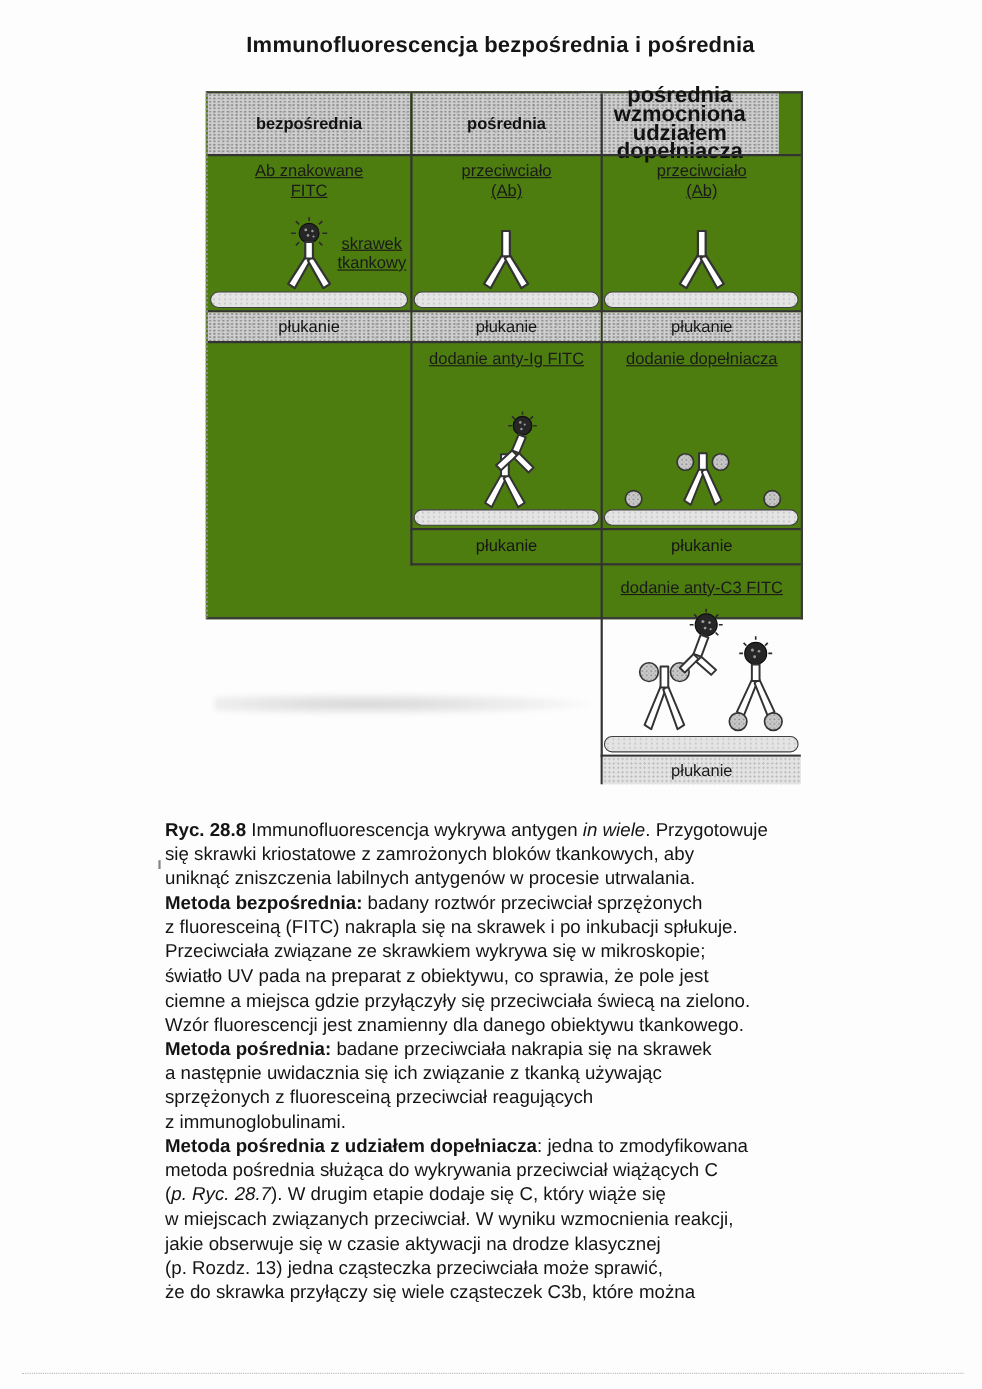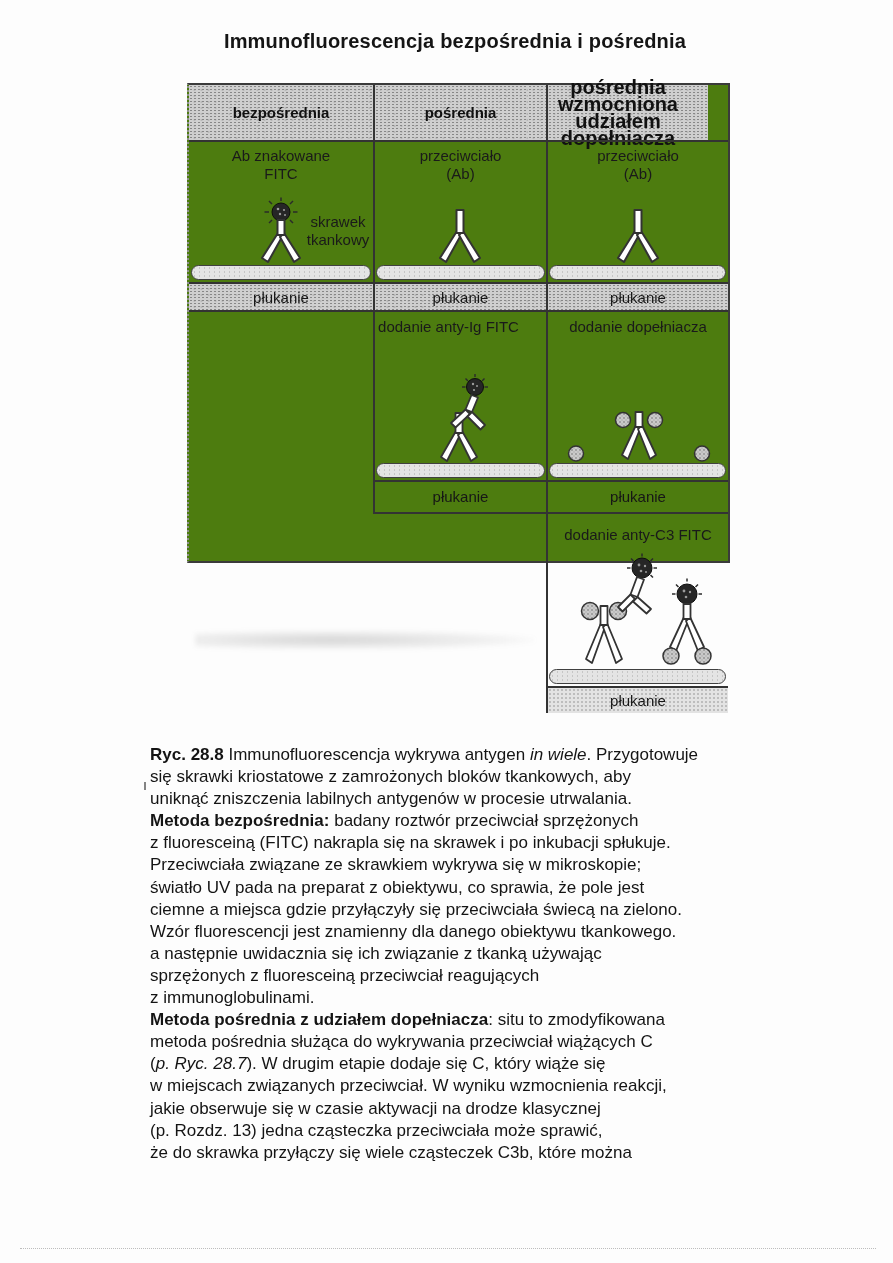--- a/index.html
+++ b/index.html
@@ -34,21 +34,21 @@
     background-size:4px 4px;
   }
   .hdr{
     display:flex;align-items:center;justify-content:center;text-align:center;
     font-weight:bold;font-size:15px;line-height:17px;color:#111;
     white-space:pre-line;
   }
   .hline{height:2px;background:#333;}
   .vline{width:2px;background:#333;}
   .cell-label{
-    text-align:center;font-size:15px;line-height:18px;white-space:pre-line;color:#1a1a1a;
+    text-align:center;font-size:15px;line-height:18px;white-space:pre-line;color:#1a1a1a;text-decoration:underline;
   }
   .wash{
     display:flex;align-items:center;justify-content:center;
     font-size:15px;color:#161616;
   }
   .strip{
     height:15px;background-color:#e4e4e4;
     border:1.5px solid #404040;border-radius:8px;
     background-image:radial-gradient(circle,#c6c6c6 .8px,transparent 1px);
     background-size:5px 4px;box-sizing:border-box;
@@ -141,21 +141,21 @@
     </svg>
 
     <div class="abs strip" style="left:2px;top:180px;width:180px"></div>
     <div class="abs strip" style="left:187px;top:180px;width:169px"></div>
     <div class="abs strip" style="left:360px;top:180px;width:177px"></div>
 
     <div class="abs wash stipple" style="left:0;top:199px;width:184px;height:26px">płukanie</div>
     <div class="abs wash stipple" style="left:186px;top:199px;width:171px;height:26px">płukanie</div>
     <div class="abs wash stipple" style="left:359px;top:199px;width:180px;height:26px">płukanie</div>
 
-    <div class="abs cell-label" style="left:174px;top:233px;width:171px">dodanie anty-Ig FITC</div>
+    <div class="abs cell-label" style="left:186px;top:233px;width:171px">dodanie anty-Ig FITC</div>
     <div class="abs cell-label" style="left:359px;top:233px;width:180px">dodanie dopełniacza</div>
 
     <svg class="abs" style="left:228px;top:288px" width="95" height="89" viewBox="0 0 95 89">
       <g stroke="#2a2a2a" stroke-width="1.4">
         <line x1="58" y1="4" x2="58" y2="1"></line>
           <line x1="51" y1="8" x2="48.5" y2="5.5"></line>
         <line x1="65" y1="8" x2="67.5" y2="5.5"></line>
           <line x1="48.5" y1="14" x2="45" y2="14"></line>
         <line x1="67.5" y1="14" x2="71" y2="14"></line>
       </g>
@@ -277,24 +277,25 @@
   <div class="abs caption">
       <div class="cap-line"><span class="seg-b">Ryc. 28.8</span><span class="seg-n"> Immunofluorescencja wykrywa antygen </span><span class="seg-i">in wiele</span><span class="seg-n">. Przygotowuje</span></div>
       <div class="cap-line"><span class="seg-n">się skrawki kriostatowe z zamrożonych bloków tkankowych, aby</span></div>
       <div class="cap-line"><span class="seg-n">uniknąć zniszczenia labilnych antygenów w procesie utrwalania.</span></div>
       <div class="cap-line"><span class="seg-b">Metoda bezpośrednia:</span><span class="seg-n"> badany roztwór przeciwciał sprzężonych</span></div>
       <div class="cap-line"><span class="seg-n">z fluoresceiną (FITC) nakrapla się na skrawek i po inkubacji spłukuje.</span></div>
       <div class="cap-line"><span class="seg-n">Przeciwciała związane ze skrawkiem wykrywa się w mikroskopie;</span></div>
       <div class="cap-line"><span class="seg-n">światło UV pada na preparat z obiektywu, co sprawia, że pole jest</span></div>
       <div class="cap-line"><span class="seg-n">ciemne a miejsca gdzie przyłączyły się przeciwciała świecą na zielono.</span></div>
       <div class="cap-line"><span class="seg-n">Wzór fluorescencji jest znamienny dla danego obiektywu tkankowego.</span></div>
+      <div class="cap-line"><span class="seg-b">Metoda pośrednia:</span><span class="seg-n"> badane przeciwciała nakrapia się na skrawek</span></div>
       <div class="cap-line"><span class="seg-n">a następnie uwidacznia się ich związanie z tkanką używając</span></div>
       <div class="cap-line"><span class="seg-n">sprzężonych z fluoresceiną przeciwciał reagujących</span></div>
       <div class="cap-line"><span class="seg-n">z immunoglobulinami.</span></div>
-      <div class="cap-line"><span class="seg-b">Metoda pośrednia z udziałem dopełniacza</span><span class="seg-n">: situ to zmodyfikowana</span></div>
+      <div class="cap-line"><span class="seg-b">Metoda pośrednia z udziałem dopełniacza</span><span class="seg-n">: jedna to zmodyfikowana</span></div>
       <div class="cap-line"><span class="seg-n">metoda pośrednia służąca do wykrywania przeciwciał wiążących C</span></div>
       <div class="cap-line"><span class="seg-n">(</span><span class="seg-i">p. Ryc. 28.7</span><span class="seg-n">). W drugim etapie dodaje się C, który wiąże się</span></div>
       <div class="cap-line"><span class="seg-n">w miejscach związanych przeciwciał. W wyniku wzmocnienia reakcji,</span></div>
       <div class="cap-line"><span class="seg-n">jakie obserwuje się w czasie aktywacji na drodze klasycznej</span></div>
       <div class="cap-line"><span class="seg-n">(p. Rozdz. 13) jedna cząsteczka przeciwciała może sprawić,</span></div>
       <div class="cap-line"><span class="seg-n">że do skrawka przyłączy się wiele cząsteczek C3b, które można</span></div>
     </div>
 
   <div class="abs tick" style="left:144px;top:782px;width:2px;height:8px"></div>
   <div class="abs noise-line" style="left:20px;top:1248px;width:856px"></div>

